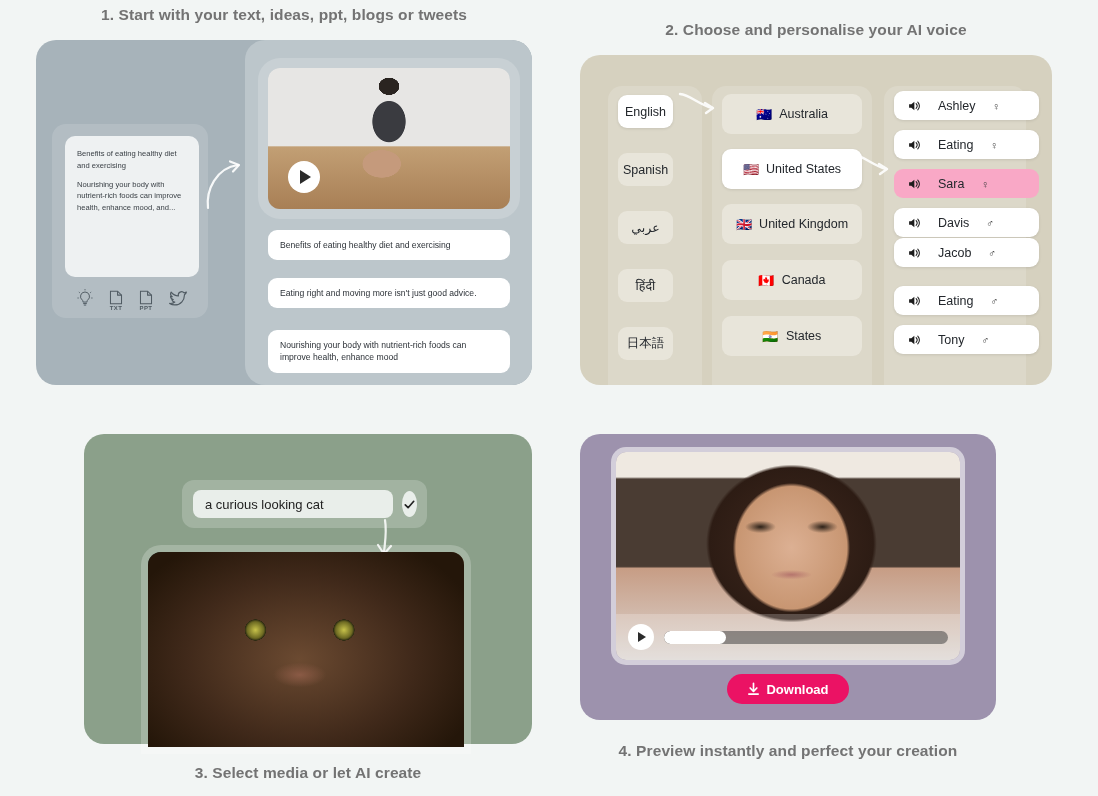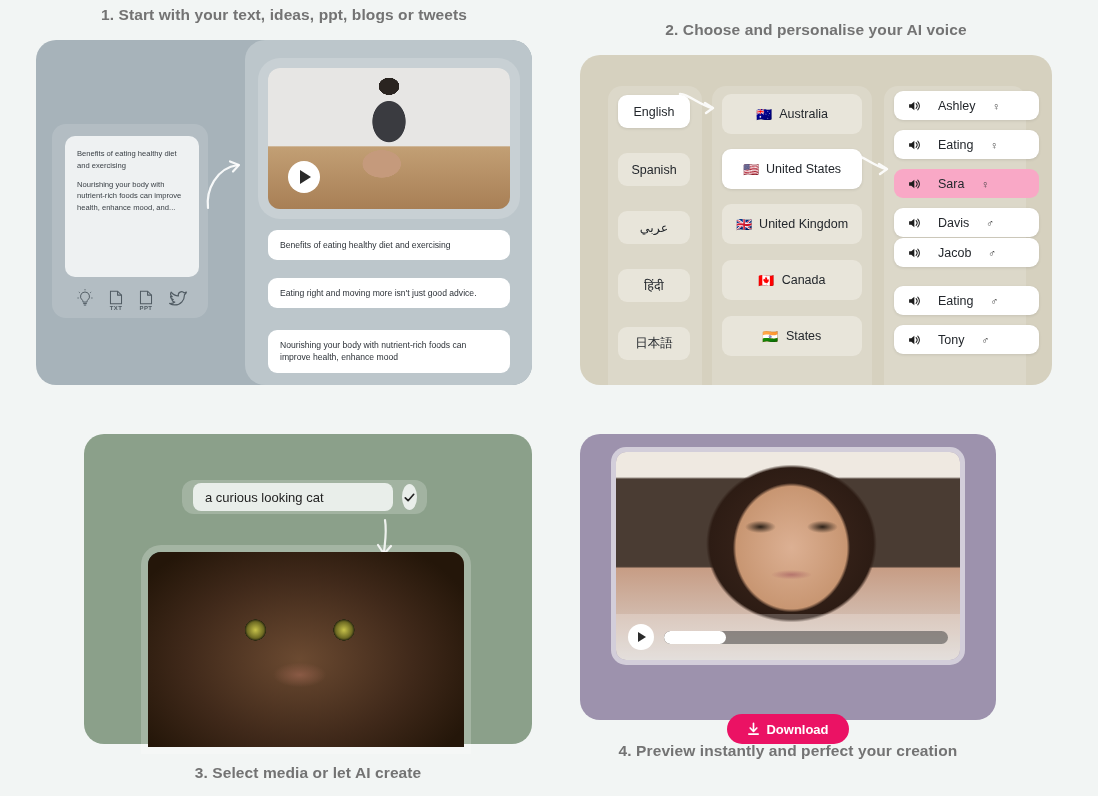--- a/index.html
+++ b/index.html
@@ -77,35 +77,35 @@
 
   .chip {
     position: absolute; border-radius: 9px; display: flex;
     align-items: center; justify-content: center;
     font-size: 12.5px; color: #23272c; white-space: nowrap;
   }
   .chip.dim { background: #e8e5da; }
   .chip.on  { background: #ffffff; box-shadow: 0 1px 3px rgba(0,0,0,0.10); }
   .chip.pink{ background: #f9a8c6; }
 
-  .lang-chip { left: 10px; width: 72px; height: 33px; }
+  .lang-chip { left: 10px; width: 55px; height: 33px; }
   .cty-chip  { left: 10px; width: 140px; height: 40px; gap: 7px; }
   .voice-chip{ left: 10px; width: 145px; height: 29px;
                justify-content: flex-start; padding-left: 13px; gap: 17px; font-size: 12.5px; }
   .flag { font-size: 13px; line-height: 1; }
   .spk  { width: 14px; height: 14px; flex: 0 0 14px; color: #1c1c1c; }
   .gen  { font-size: 10.5px; color: #3a3a3a; }
 
   .arrow2 { position: absolute; color: #ffffff; opacity: .9; }
 
   
   #panel3 { left: 84px; top: 434px; width: 448px; height: 310px; background: #8ba08a; }
   #cap3 { position: absolute; left: 84px; top: 764px; width: 448px; }
   #p3-bar {
-    position: absolute; left: 182px; top: 480px; width: 245px; height: 34px;
+    position: absolute; left: 182px; top: 480px; width: 245px; height: 48px;
     background: rgba(255,255,255,0.20); border-radius: 12px;
     display: flex; align-items: center; gap: 9px; padding: 0 11px;
   }
   #p3-input {
     flex: 1; height: 28px; background: #e9eeea; border: none; border-radius: 8px;
     font-family: "Liberation Sans", sans-serif; font-size: 13px; color: #222;
     padding: 0 12px;
   }
   #p3-check {
     width: 26px; height: 26px; border-radius: 50%; background: #e9eeea;
@@ -134,21 +134,21 @@
   #p4-track {
     flex: 1; height: 13px; background: rgba(70,70,70,0.55); border-radius: 7px;
     position: relative; overflow: hidden;
   }
   #p4-fill { position: absolute; left: 0; top: 0; height: 100%; background: #ffffff; border-radius: 7px; }
   #p4-dl {
     position: absolute; left: 727px; top: 674px; width: 122px; height: 30px;
     background: #eb1264; border-radius: 16px; border: none; cursor: pointer;
     color: #fff; font-size: 13px; font-weight: bold;
     font-family: "Liberation Sans", sans-serif;
-    display: flex; align-items: center; justify-content: center; gap: 6px; margin-top: 40px;
+    display: flex; align-items: center; justify-content: center; gap: 6px;
   }
 
   
   .img-yoga {
     width: 100%; height: 100%;
     background:
       radial-gradient(ellipse 16% 34% at 50% 38%, #3a3b40 0%, #3a3b40 42%, transparent 44%),
       radial-gradient(ellipse 7% 10% at 50% 13%, #2a2420 0%, #2a2420 60%, transparent 62%),
       radial-gradient(ellipse 13% 16% at 47% 68%, #c59a7c 0%, #c59a7c 60%, transparent 62%),
       linear-gradient(to bottom, #e7e6e4 0%, #e7e6e4 55%, #c29f74 56%, #a87f55 100%);

